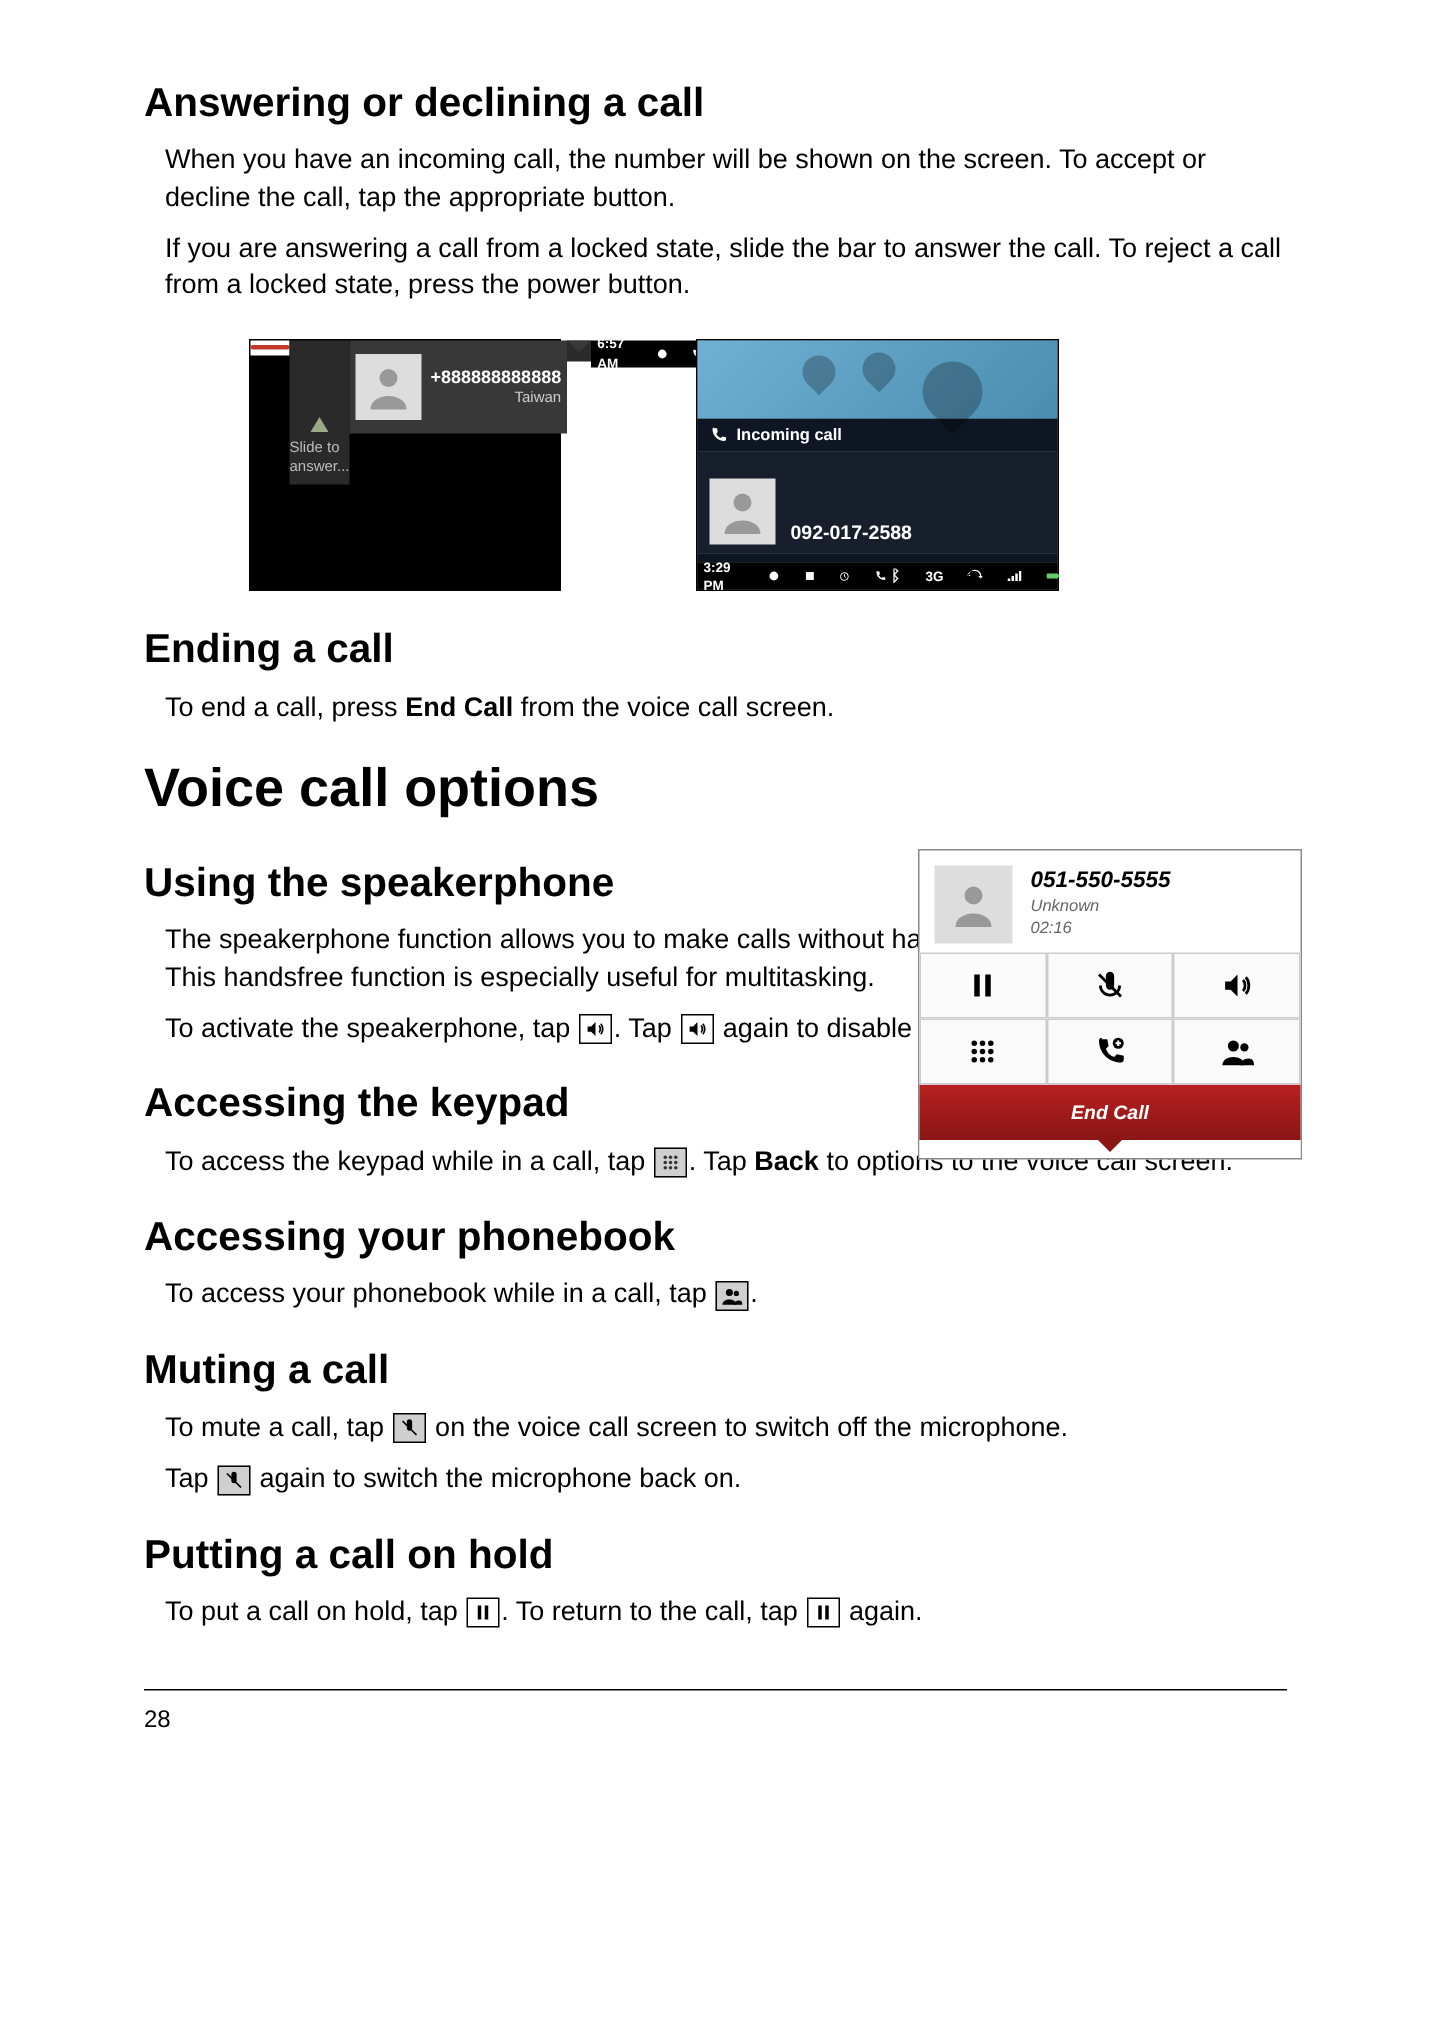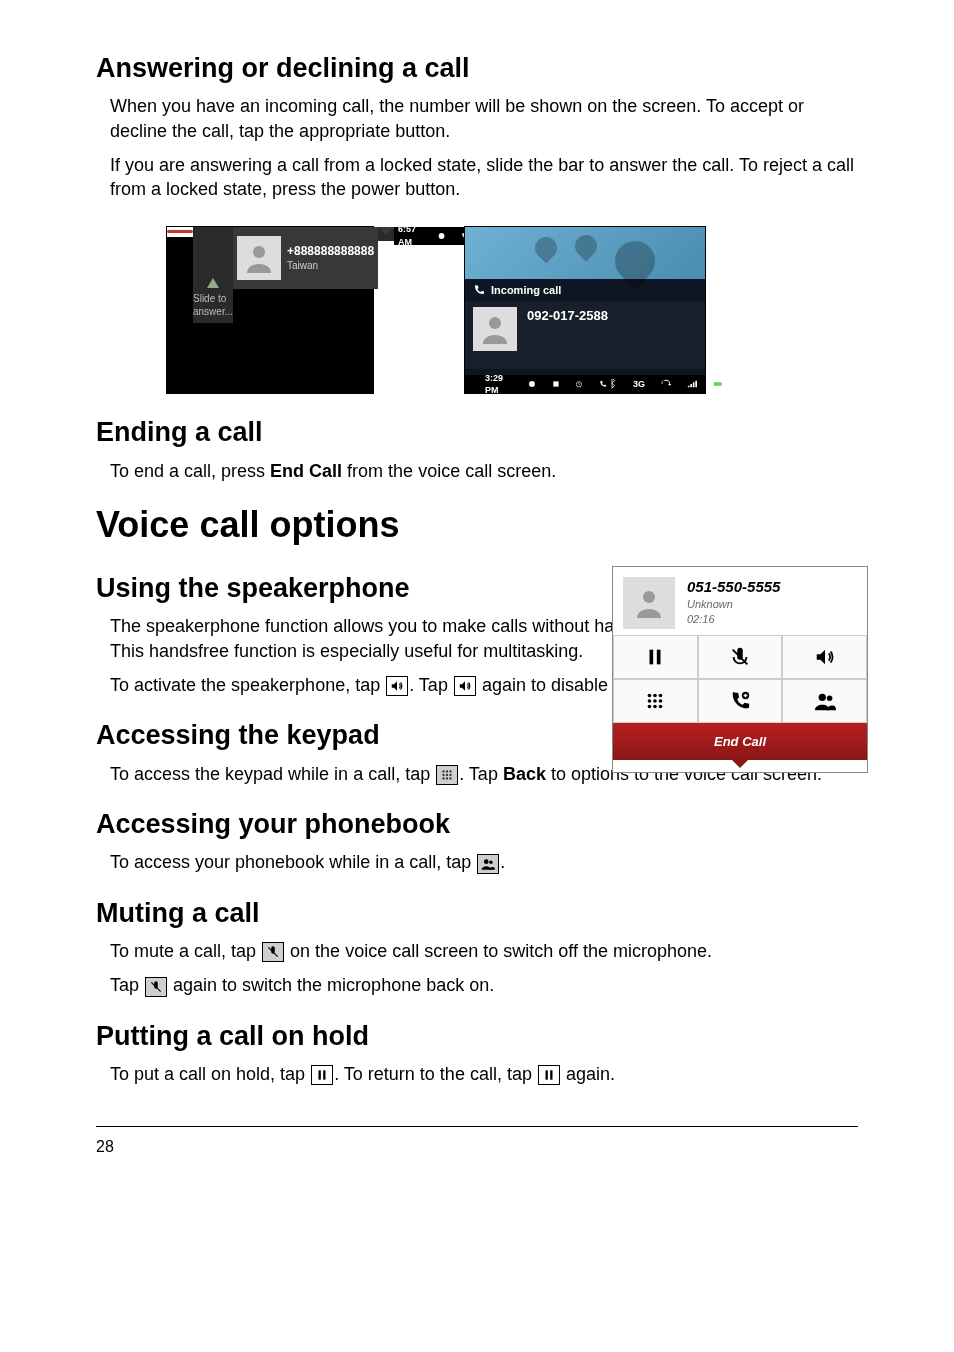--- a/index.html
+++ b/index.html
@@ -49,21 +49,21 @@
     flex-direction: column;
     justify-content: flex-end;
     align-items: center;
     position: relative;
   }
   .phone .arrowup {
     width:0; height:0; border-left:6px solid transparent; border-right:6px solid transparent; border-bottom:10px solid #9a8; margin-bottom:4px;
   }
   .phone .slidetext { font-size:10px; margin-bottom:4px; color:#bbb;}
   .phone .callerbar {
-    background: #383838; display:flex; align-items:center; padding:4px; gap:6px; height:54px;
+    background: #383838; display:flex; align-items:center; padding:4px; gap:6px; height:54px;text-align:right;
   }
   .avatar {
     width:44px; height:44px; background:#ddd; display:flex; align-items:center; justify-content:center;
   }
   .avatar svg { width:36px; height:36px; }
   .callerinfo { display:flex; flex-direction:column; color:#fff; }
   .callerinfo .num { font-weight:bold; font-size:12px; color:#fff;}
   .callerinfo .loc { font-size:10px; color:#ccc;}
   .phone .notch { height:14px; background:#2a2a2a; display:flex; justify-content:center;}
   .phone .notch .tri { width:0;height:0;border-left:8px solid transparent;border-right:8px solid transparent;border-top:8px solid #383838;}
@@ -82,30 +82,30 @@
     font-size:11px;
   }
   .phone2 .wallpaper {
     height:52px;
     background: linear-gradient(135deg,#6fb1d4 0%, #4a8db0 100%);
     position:relative;
   }
   .drop { position:absolute; background:rgba(0,0,0,0.25); border-radius:50% 50% 50% 0; transform:rotate(-45deg);}
   .phone2 .inbar { background:#0d1622; color:#fff; display:flex; align-items:center; gap:6px; padding:4px 8px; font-size:11px; font-weight:bold;}
   .phone2 .inbar svg{ width:12px;height:12px;}
-  .phone2 .callerrow { background:#161f2b; display:flex; padding:6px 8px; gap:10px; align-items:flex-start; height:56px;}
+  .phone2 .callerrow { background:#161f2b; display:flex; padding:6px 8px; gap:10px; align-items:flex-end; height:56px;}
   .phone2 .callerrow .num { font-weight:bold; color:#fff; font-size:13px;}
   .phone2 .btnrow { display:flex; gap:16px; justify-content:center; padding:10px 10px 8px 10px; background:#161f2b;}
   .pillbtn { flex:1; text-align:center; padding:6px 0; border-radius:4px; font-size:11px; font-weight:bold; color:#fff;}
   .answer { background:#2e7d32; box-shadow: inset 0 1px 0 rgba(255,255,255,0.2);}
   .answer span{ color:#7fff7f;}
   .reject { background:#b71c1c; box-shadow: inset 0 1px 0 rgba(255,255,255,0.2);}
   .pgap { height:6px; background:#0d1622;}
   .phone2 .statusbar2 {
-    height:18px; background:#000; color:#fff; display:flex; justify-content:space-between; align-items:center; padding:0 20px; font-size:9px; font-weight:bold;
+    height:18px; background:#000; color:#fff; display:flex; justify-content:space-between; align-items:center; padding:0 4px; font-size:9px; font-weight:bold;
   }
 
   
   .floatwrap { position:relative; }
   .incall {
     position:absolute; right:-10px; top:-4px;
     width: 254px; border:1px solid #888;
     background:#fff;
     font-size:12px;
     font-style:italic;

